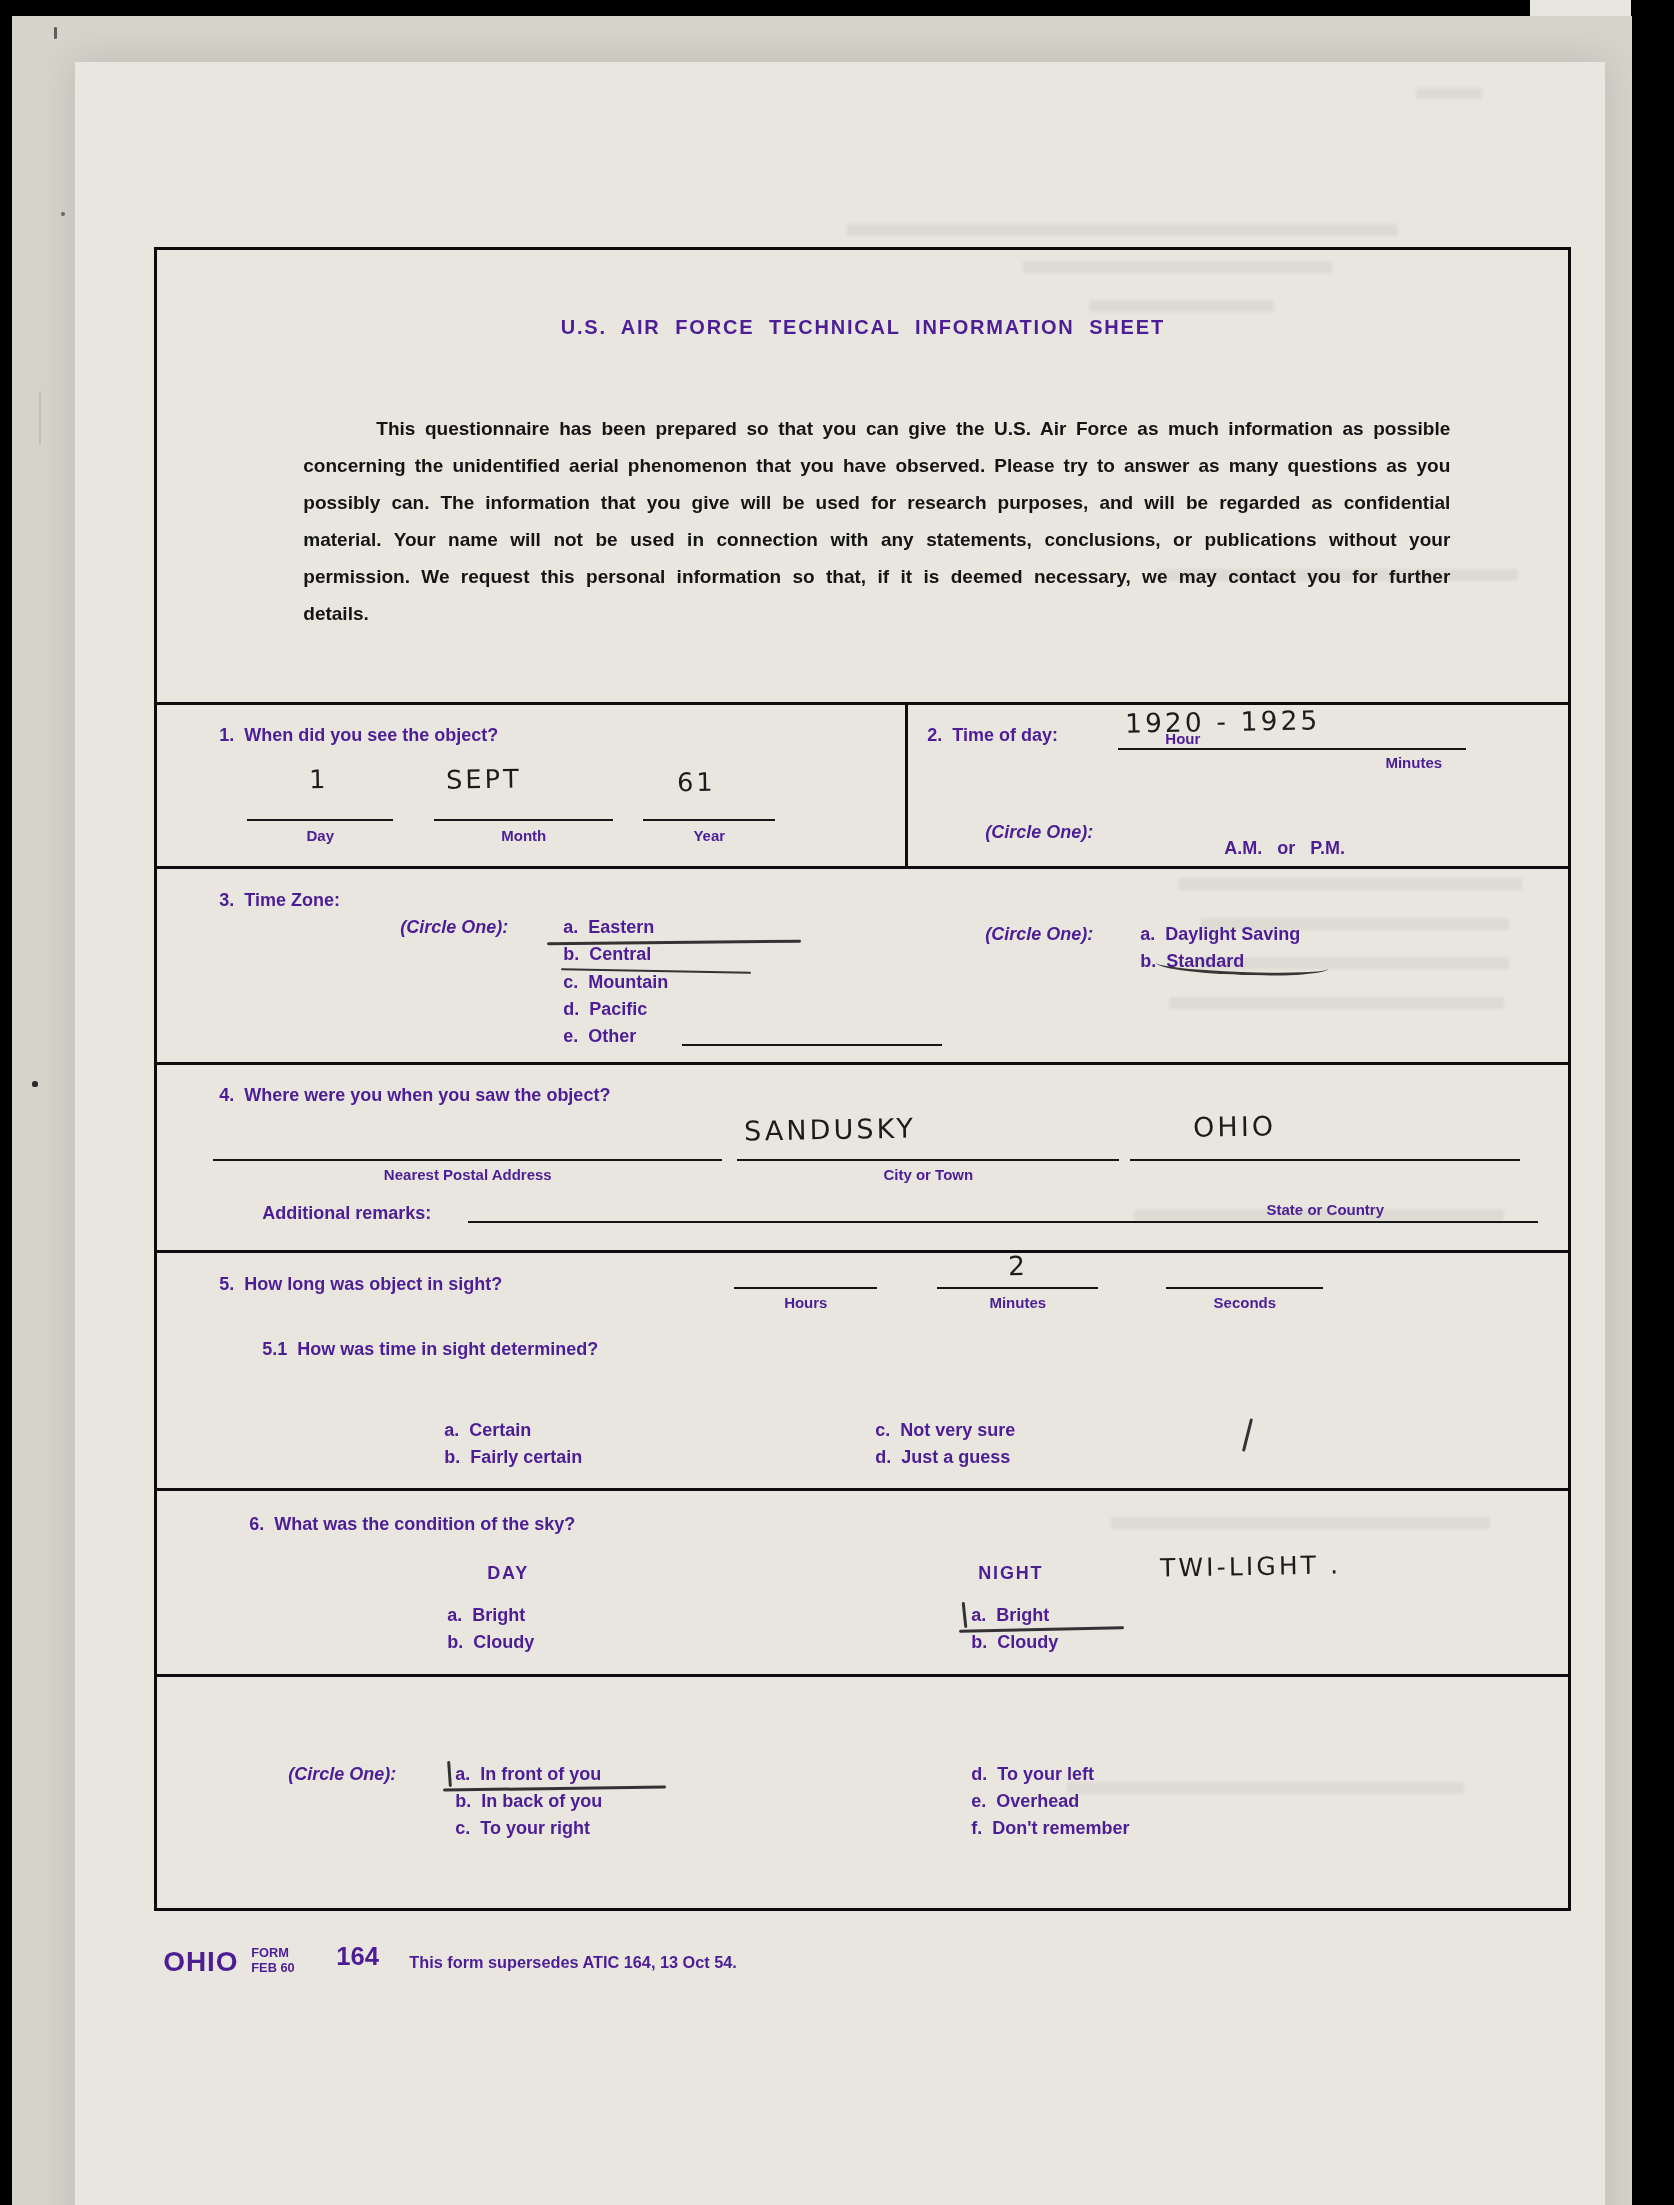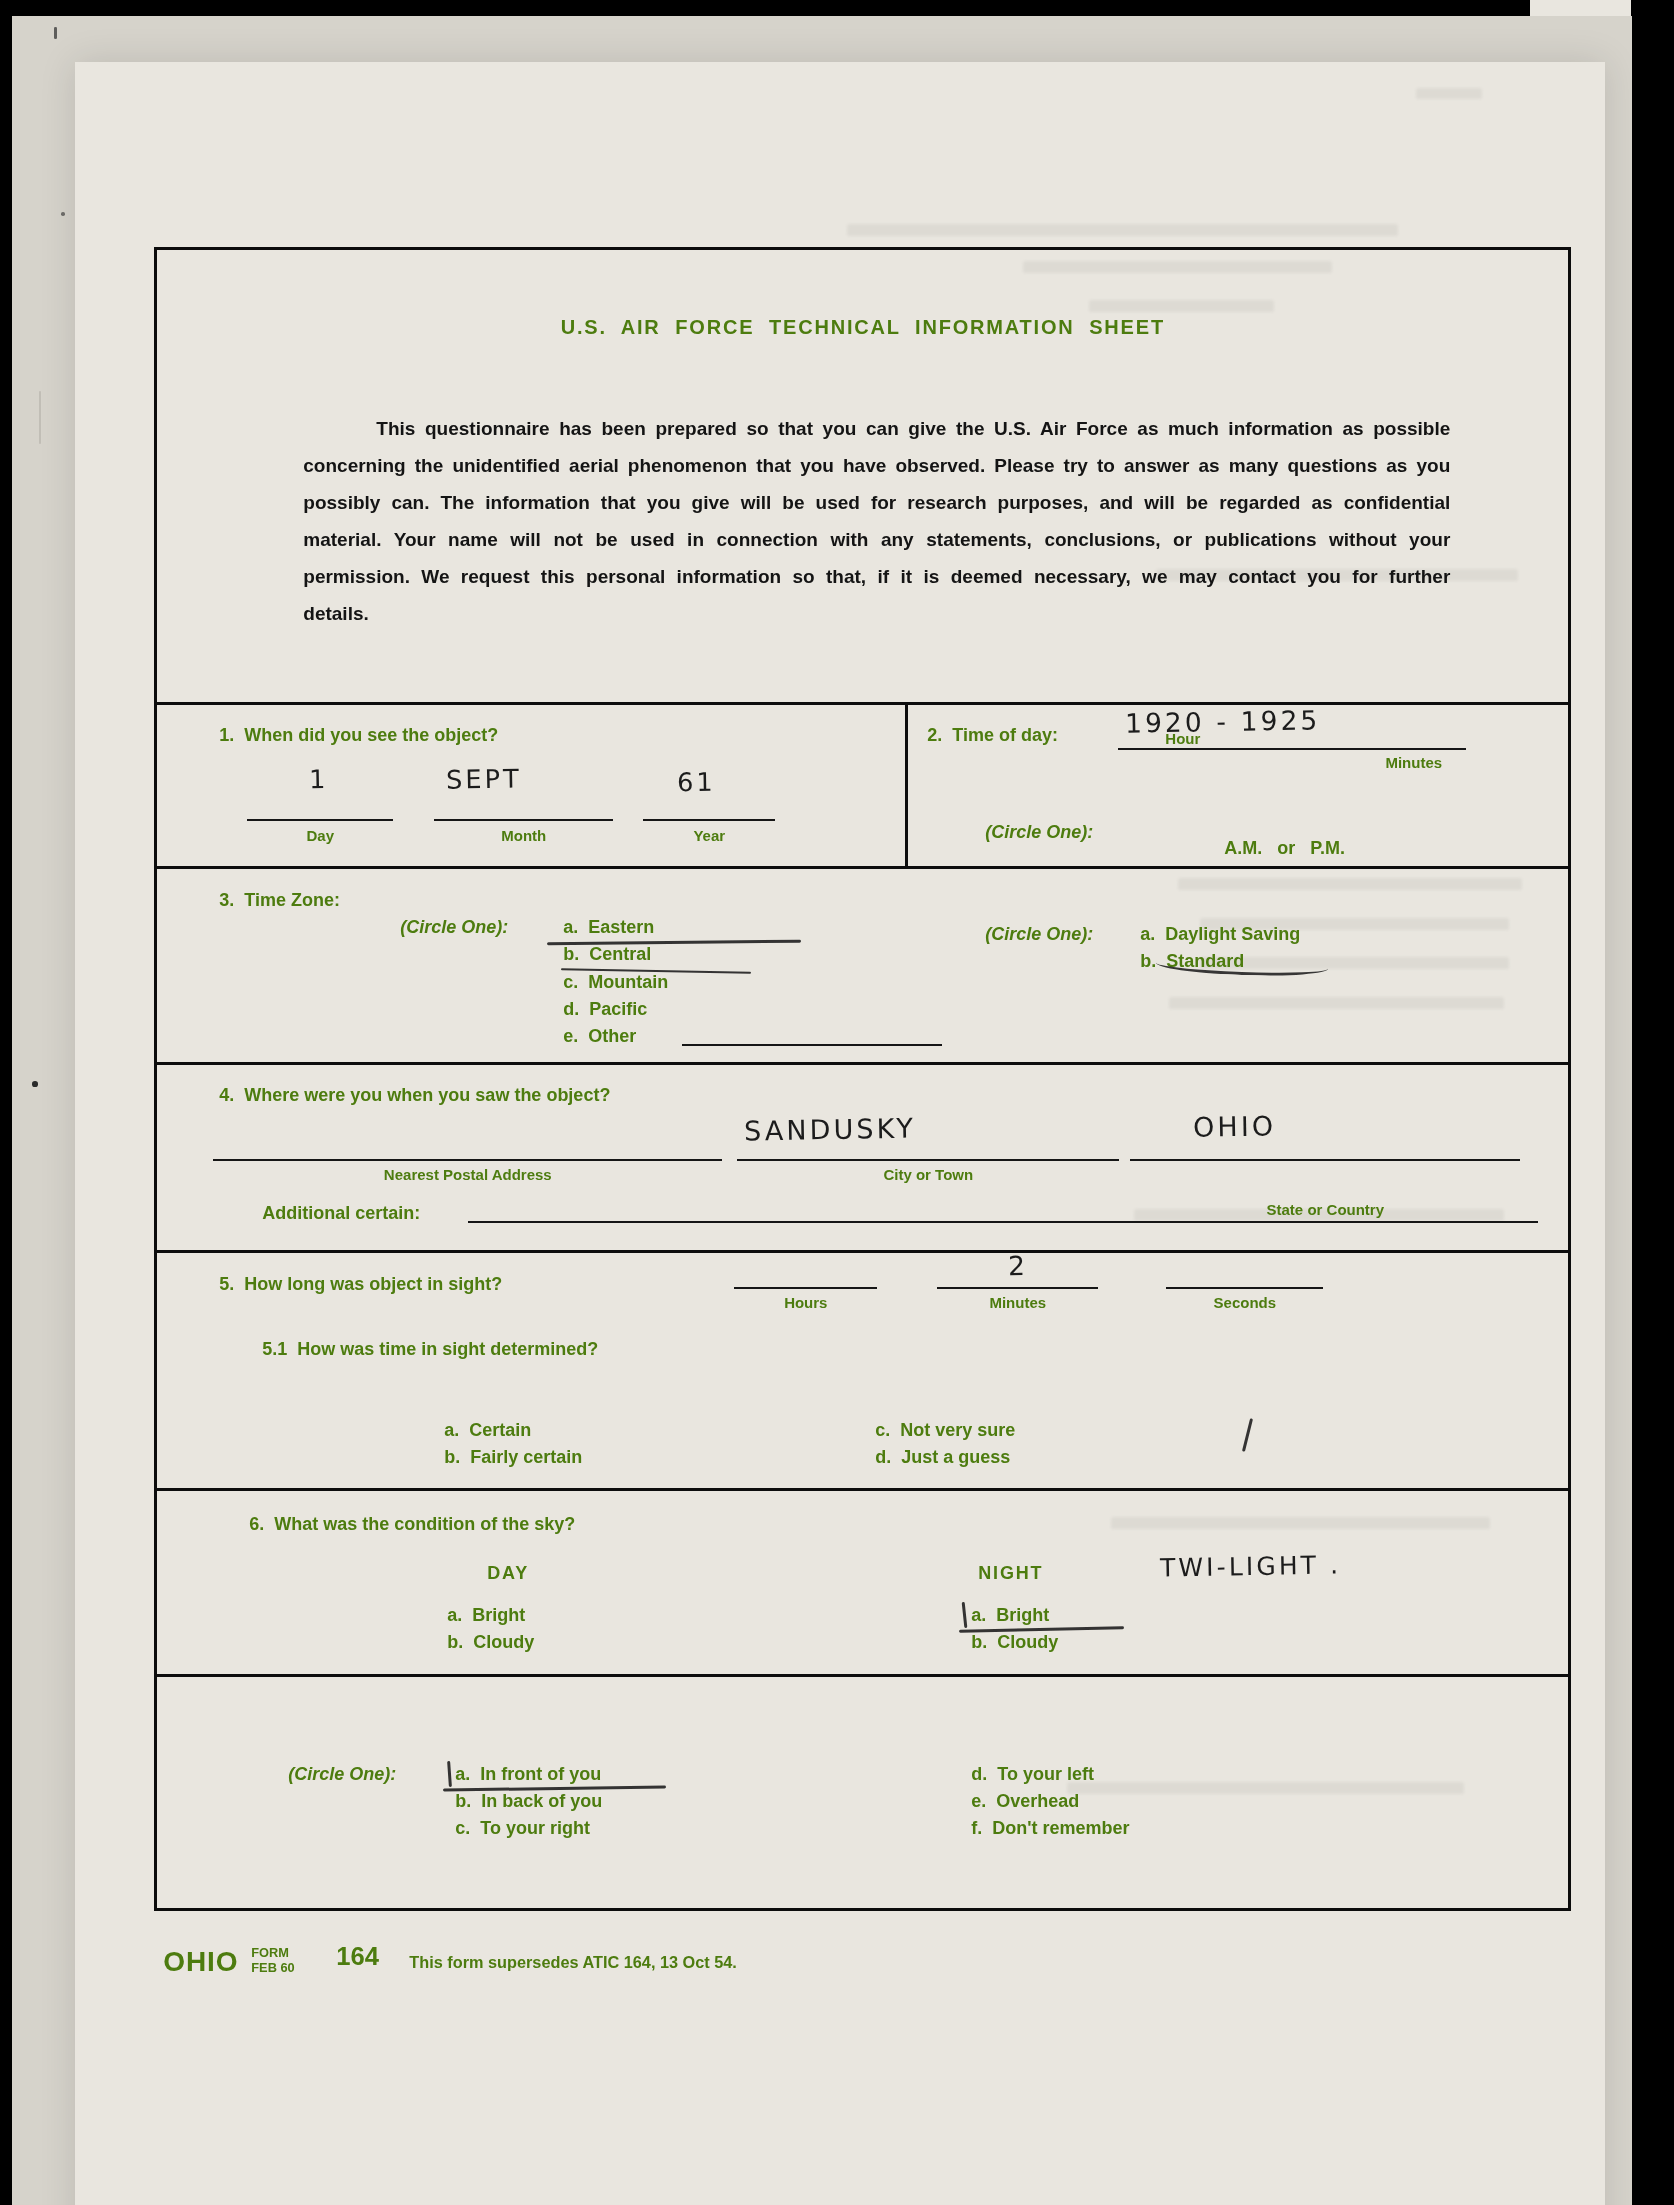--- a/index.html
+++ b/index.html
@@ -13,21 +13,21 @@
     background:#d6d3cb;
   }
   .page {
     position:absolute; left:63px; top:46px; width:1530px; height:2267px;
     background:#e9e6df; box-shadow:0 0 35px rgba(0,0,0,.12);
   }
   .form-box {
     position:absolute; left:79px; top:185px; width:1417px; height:1664px;
     border:3.1px solid #0c0c0c;
   }
-  .t { position:absolute; font-weight:bold; color:#4d7c0f; font-size:18px; white-space:pre; }
+  .t { position:absolute; font-weight:bold; color:#4c1d95; font-size:18px; white-space:pre; }
   .it { font-style:italic; }
   .sm { font-size:15px; text-align:center; }
   .title { left:0; width:100%; text-align:center; font-size:20px; letter-spacing:1.8px; }
   .intro {
     position:absolute; left:146px; top:160px; width:1147px;
     font-weight:bold; color:#141414; font-size:19px; line-height:37px;
     text-align:justify; text-indent:73px; word-spacing:2.6px; white-space:normal;
   }
   .rule { position:absolute; left:0; width:100%; height:2.6px; background:#0d0d0d; }
   .vrule { position:absolute; width:2.6px; background:#0d0d0d; }
@@ -131,21 +131,21 @@
 
         <div class="t" style="left:62px; top:835px;">4.  Where were you when you saw the object?</div>
         <div class="hand" style="left:587px; top:864px; font-size:27px;">SANDUSKY</div>
         <div class="hand" style="left:1036px; top:861px; font-size:27px;">OHIO</div>
         <div class="fline" style="left:56px; top:909px; width:509px;"></div>
         <div class="fline" style="left:580px; top:909px; width:382px;"></div>
         <div class="fline" style="left:973px; top:909px; width:390px;"></div>
         <div class="t sm" style="left:56px; width:509px; top:916px;">Nearest Postal Address</div>
         <div class="t sm" style="left:580px; width:382px; top:916px;">City or Town</div>
         <div class="t sm" style="left:973px; width:390px; top:916px;margin-top:35px;">State or Country</div>
-        <div class="t" style="left:105px; top:953px;">Additional certain:</div>
+        <div class="t" style="left:105px; top:953px;">Additional remarks:</div>
         <div class="fline" style="left:311px; top:971px; width:1070px;"></div>
 
         <div class="t" style="left:62px; top:1024px;">5.  How long was object in sight?</div>
         <div class="hand" style="left:851px; top:1000px; font-size:26.5px;">2</div>
         <div class="fline" style="left:577px; top:1037px; width:143px;"></div>
         <div class="fline" style="left:780px; top:1037px; width:161px;"></div>
         <div class="fline" style="left:1009px; top:1037px; width:157px;"></div>
         <div class="t sm" style="left:577px; width:143px; top:1044px;">Hours</div>
         <div class="t sm" style="left:780px; width:161px; top:1044px;">Minutes</div>
         <div class="t sm" style="left:1009px; width:157px; top:1044px;">Seconds</div>

